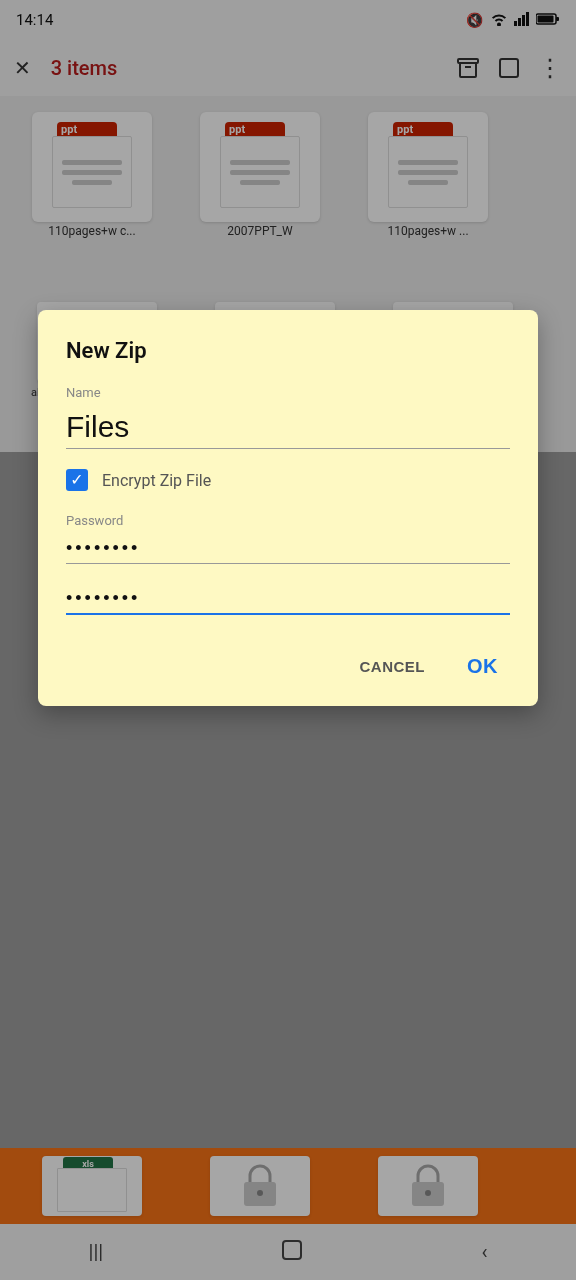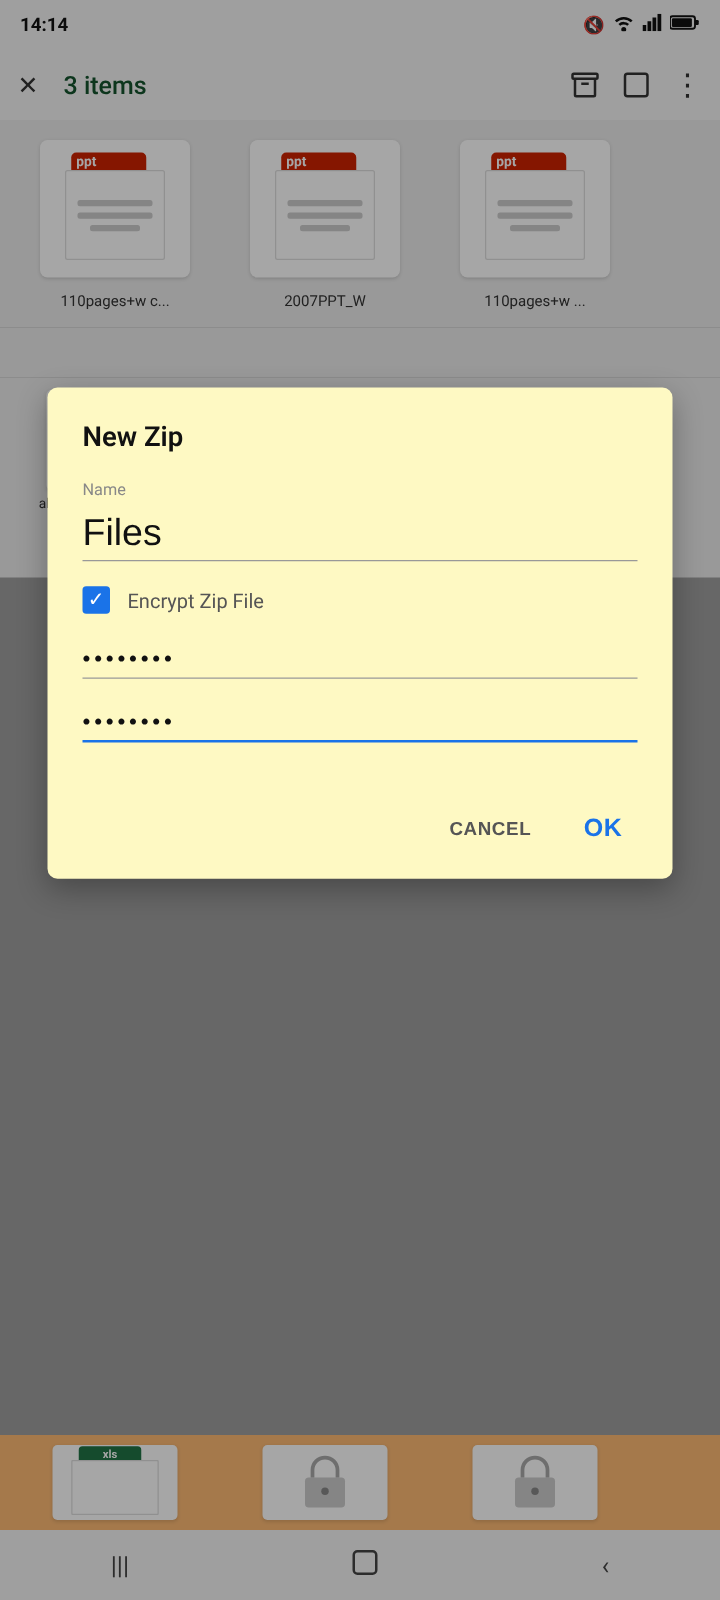--- a/index.html
+++ b/index.html
@@ -17,21 +17,21 @@
     .status-bar {
       display: flex;
       justify-content: space-between;
       align-items: center;
       padding: 8px 16px;
       background: #f5f5f5;
       height: 40px;
     }
     .status-time {
       font-size: 15px;
-      font-weight: 700;
+      font-weight: 400;
       color: #111;
     }
     .status-icons {
       display: flex;
       align-items: center;
       gap: 6px;
     }
     .status-icons span {
       font-size: 13px;
       color: #111;
@@ -42,21 +42,21 @@
       display: flex;
       align-items: center;
       background: #f5f5f5;
       padding: 10px 14px;
       height: 56px;
       gap: 12px;
     }
     .toolbar-title {
       font-size: 20px;
       font-weight: 500;
-      color: #14532d;
+      color: #b91c1c;
       flex: 1;
       margin-left: 8px;
     }
     .toolbar-icons {
       display: flex;
       align-items: center;
       gap: 18px;
     }
     .icon-btn {
       cursor: pointer;
@@ -87,21 +87,21 @@
       align-items: center;
     }
     .file-icon-wrapper {
       width: 120px;
       height: 110px;
       background: #fff;
       border-radius: 6px;
       display: flex;
       align-items: center;
       justify-content: center;
-      margin-bottom: 12px;
+      margin-bottom: 2px;
       overflow: hidden;
       box-shadow: 0 1px 3px rgba(0,0,0,0.15);
     }
     .ppt-icon {
       width: 90px;
       height: 90px;
       position: relative;
       display: flex;
       flex-direction: column;
       align-items: center;
@@ -236,21 +236,21 @@
       font-size: 14px;
       color: #1a73e8;
       margin-bottom: 8px;
     }
 
     
     .dialog-buttons {
       display: flex;
       justify-content: flex-end;
       gap: 18px;
-      margin-top: 30px;
+      margin-top: 12px;
     }
     .btn-cancel {
       font-size: 15px;
       font-weight: 600;
       color: #555;
       background: none;
       border: none;
       padding: 8px 12px;
       cursor: pointer;
       letter-spacing: 0.5px;
@@ -326,21 +326,21 @@
       justify-content: center;
       cursor: pointer;
     }
 
     
     .bottom-file-area {
       position: absolute;
       top: 1148px;
       left: 0;
       width: 576px;
-      background: #fdba74;
+      background: #f97316;
       height: 76px;
       display: flex;
       gap: 8px;
       padding: 8px 12px;
     }
   </style>
 </head>
 <body>
 
 <div class="status-bar">
@@ -559,20 +559,21 @@
 
     
     <div class="checkbox-row">
       <div class="checkbox-box">
         <span class="checkbox-check">✓</span>
       </div>
       <span class="checkbox-label">Encrypt Zip File</span>
     </div>
 
     
+    <div class="field-label">Password</div>
     <input class="field-input" type="password" value="12345678" style="font-size: 18px; letter-spacing: 3px;">
 
     
     <input class="field-input active-border" type="password" value="12345678" style="font-size: 18px; letter-spacing: 3px;">
 
     
     <div class="dialog-buttons">
       <button class="btn-cancel">CANCEL</button>
       <button class="btn-ok">OK</button>
     </div>

